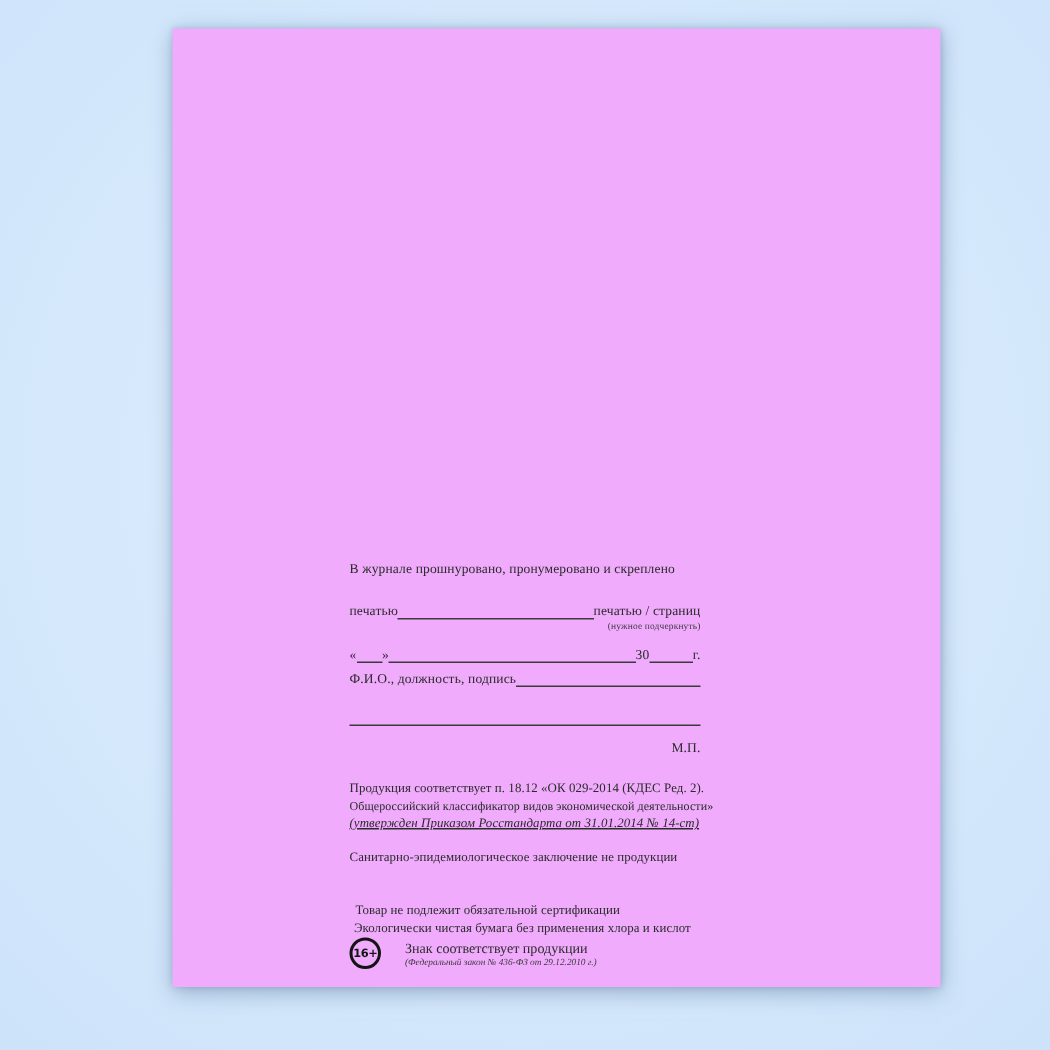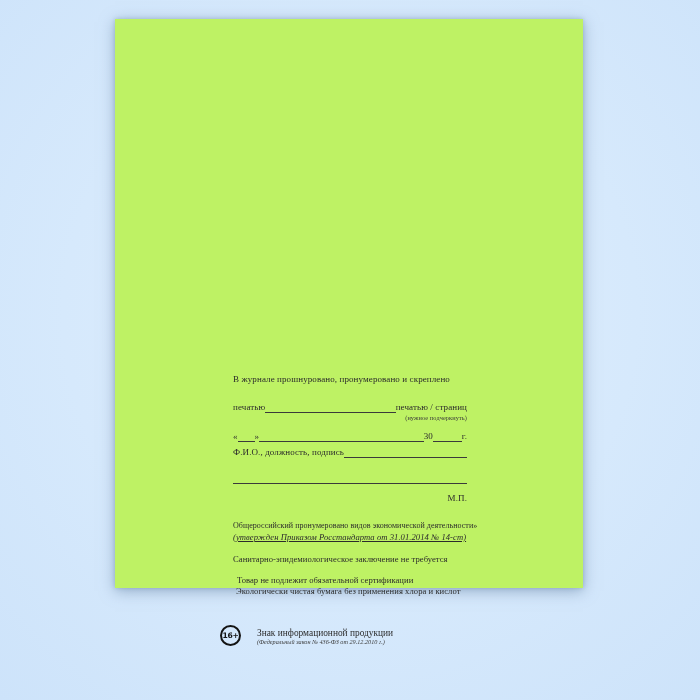--- a/index.html
+++ b/index.html
@@ -17,23 +17,24 @@
   .scene {
     position: relative;
     width: 700px;
     height: 700px;
   }
   .paper {
     position: absolute;
     left: 115px;
     top: 19px;
     width: 468px;
-    height: 569px;
-    background: #bef264;
+    height: 639px;
+    background: #f0abfc;
     box-shadow: 0 3px 14px rgba(96, 126, 160, 0.55), 0 0 4px rgba(96, 126, 160, 0.35);
+    padding-left: 44px;
   }
   
   .stamp-block {
     position: absolute;
     left: 118px;
     top: 355px;
     width: 234px;
     font-size: 9px;
     line-height: 11px;
     letter-spacing: 0.1px;
@@ -71,26 +72,26 @@
     left: 118px;
     top: 501px;
     width: 252px;
     font-size: 8.6px;
     line-height: 11.5px;
     letter-spacing: 0.05px;
   }
   .okved-line2 { font-size: 8px; }
   .okved-line3 { font-style: italic; font-size: 8.6px; text-decoration: underline; }
   .sanitary-line { margin-top: 11px; }
-  .certification-line { margin-top: 9px; padding-left: 4px; }
+  .certification-line { margin-top: 24px; padding-left: 4px; }
   .eco-line { padding-left: 3px; }
   
   .age-mark {
     position: absolute;
-    left: 105px;
+    left: 118px;
     top: 606px;
     display: flex;
     align-items: flex-end;
   }
   .age-badge {
     width: 17px;
     height: 17px;
     border: 2.4px solid #141414;
     border-radius: 50%;
     display: flex;
@@ -147,29 +148,30 @@
       </div>
 
       <div class="row sig-line">
         <span class="fill"></span>
       </div>
 
       <div class="mp-line">М.П.</div>
     </div>
 
     <div class="cert-block">
-      <div class="okved-line2">Общероссийский пронумеровано видов экономической деятельности»</div>
+      <div class="okved-line1">Продукция соответствует п. 18.12 «ОК 029-2014 (КДЕС Ред. 2).</div>
+      <div class="okved-line2">Общероссийский классификатор видов экономической деятельности»</div>
       <div class="okved-line3">(утвержден Приказом Росстандарта от 31.01.2014 № 14-ст)</div>
-      <div class="sanitary-line">Санитарно-эпидемиологическое заключение не требуется</div>
+      <div class="sanitary-line">Санитарно-эпидемиологическое заключение не продукции</div>
       <div class="certification-line">Товар не подлежит обязательной сертификации</div>
       <div class="eco-line">Экологически чистая бумага без применения хлора и кислот</div>
     </div>
 
     <div class="age-mark">
       <div class="age-badge">16+</div>
       <div class="age-text">
-        <div class="age-title">Знак информационной продукции</div>
+        <div class="age-title">Знак соответствует продукции</div>
         <div class="age-subtitle">(Федеральный закон № 436-ФЗ от 29.12.2010 г.)</div>
       </div>
     </div>
 
   </div>
 </div>
 
 </body></html>

